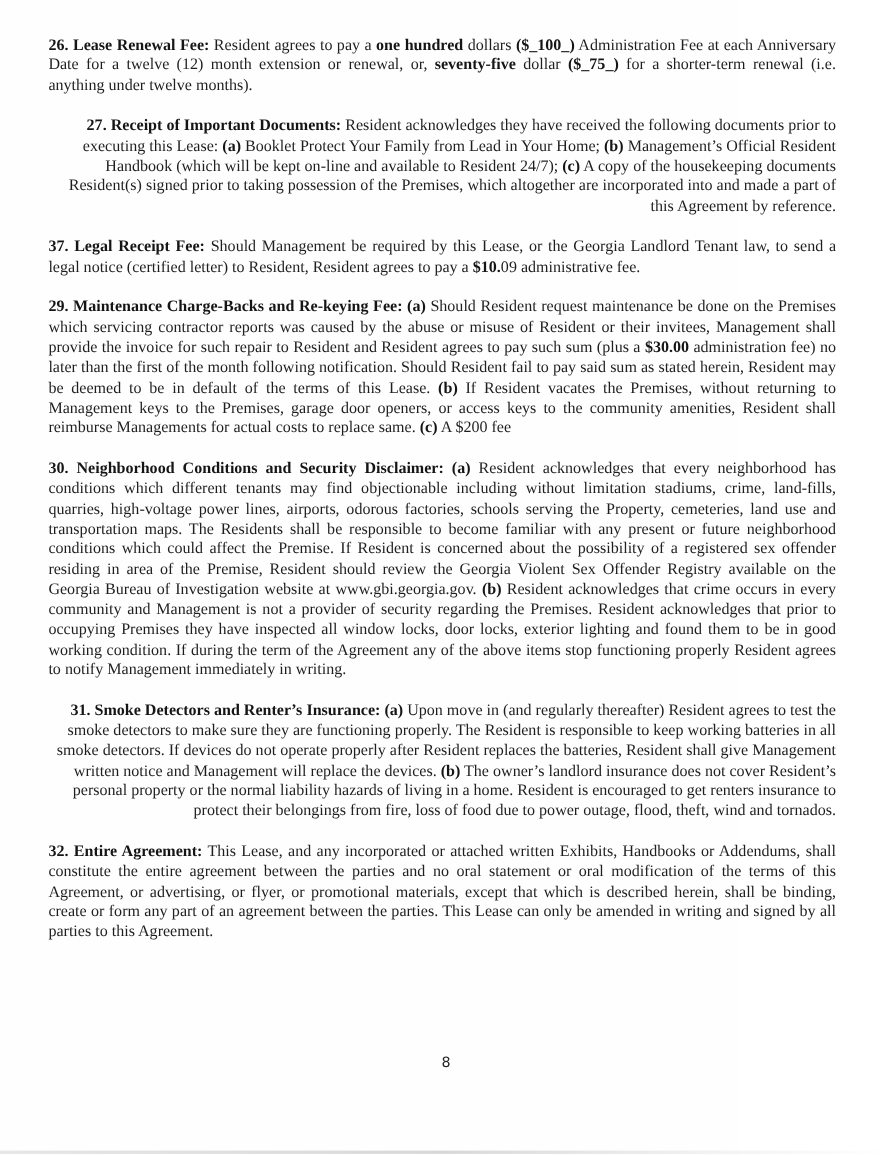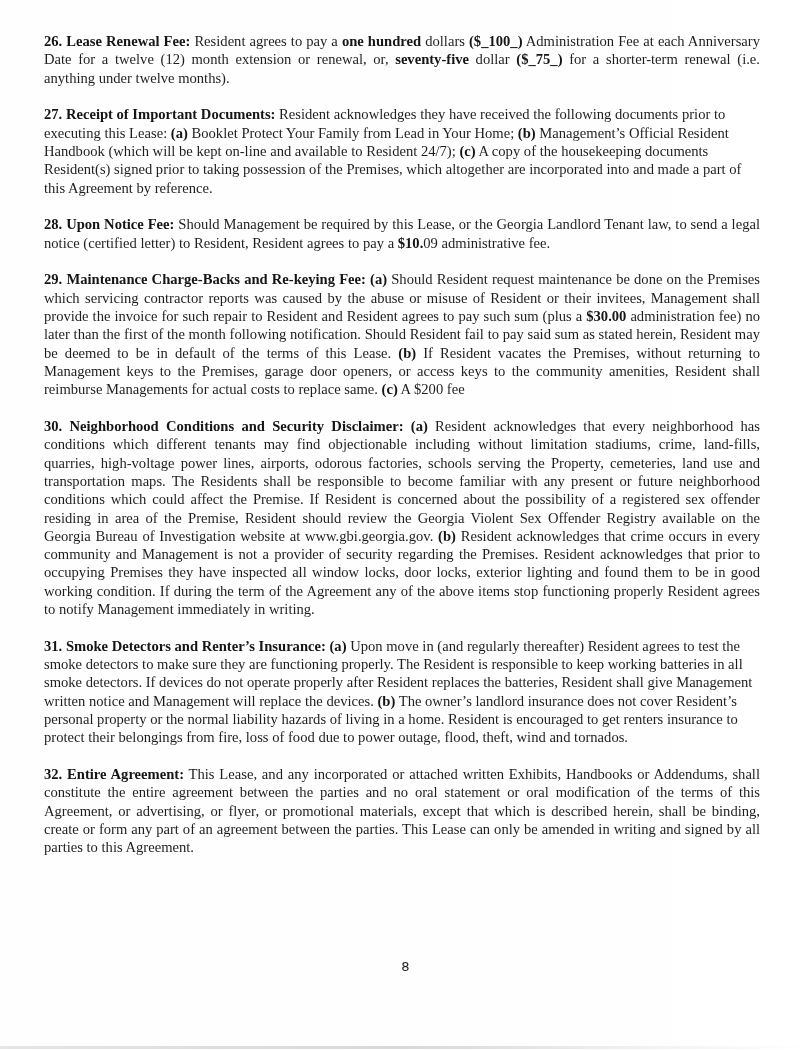--- a/index.html
+++ b/index.html
@@ -6,21 +6,21 @@
   body { width: 811px; height: 1050px; position: relative; overflow: hidden; }
   .page {
     position: absolute; left: 0; top: 0; width: 671px; height: 1050px;
     background: #fefefe;
   }
   .content {
     position: absolute; left: 44px; top: 32px; width: 716px;
     font-family: "Liberation Serif", serif;
     font-size: 14.6px; line-height: 18.3px; color: #1e1e1e;
   }
-  .section { margin: 0 0 18.5px 0; }
+  .section { margin: 0 0 18.5px 0; text-align: right; }
   .section.justify { text-align: justify; }
   .section p { margin: 0; }
   b { font-weight: bold; color: #151515; }
   .page-number {
     position: absolute; left: 0; width: 811px; top: 959px; text-align: center;
     font-family: "DejaVu Sans", sans-serif; font-size: 13px; color: #222;
   }
   .scan-edge {
     position: absolute; left: 0; top: 1046px; width: 811px; height: 3px;
     background: linear-gradient(to right, #e6e6e6, #d8d8d8 50%, #f2f2f2 80%, #ffffff);
@@ -40,21 +40,21 @@
   <div class="content">
     <div class="section justify">
       <p><b><span>26.</span> <span>Lease Renewal Fee:</span></b><span class="parts"><span> Resident agrees to pay a </span><b>one hundred</b><span> dollars </span><b>($_100_)</b><span> Administration Fee at each Anniversary Date for a twelve (12) month extension or renewal, or, </span><b>seventy-five</b><span> dollar </span><b>($_75_)</b><span> for a shorter-term renewal (i.e. anything under twelve months).</span></span></p>
     </div>
 
     <div class="section">
       <p><b><span>27.</span> <span>Receipt of Important Documents:</span></b><span class="parts"><span> Resident acknowledges they have received the following documents prior to executing this Lease: </span><b>(a)</b><span> Booklet Protect Your Family from Lead in Your Home; </span><b>(b)</b><span> Management’s Official Resident Handbook (which will be kept on-line and available to Resident 24/7); </span><b>(c)</b><span> A copy of the housekeeping documents Resident(s) signed prior to taking possession of the Premises, which altogether are incorporated into and made a part of this Agreement by reference.</span></span></p>
     </div>
 
     <div class="section justify">
-      <p><b><span>28.</span> <span>Upon Notice Fee:</span></b><span class="parts"><span> Should Management be required by this Lease, or the Georgia Landlord Tenant law, to send a legal notice (certified letter) to Resident, Resident agrees to pay a </span><b>$10.</b><span>09 administrative fee.</span></span></p>
+      <p><b><span>37.</span> <span>Legal Receipt Fee:</span></b><span class="parts"><span> Should Management be required by this Lease, or the Georgia Landlord Tenant law, to send a legal notice (certified letter) to Resident, Resident agrees to pay a </span><b>$10.</b><span>09 administrative fee.</span></span></p>
     </div>
 
     <div class="section justify">
       <p><b><span>29.</span> <span>Maintenance Charge-Backs and Re-keying Fee:</span></b><span class="parts"><span> </span><b>(a)</b><span> Should Resident request maintenance be done on the Premises which servicing contractor reports was caused by the abuse or misuse of Resident or their invitees, Management shall provide the invoice for such repair to Resident and Resident agrees to pay such sum (plus a </span><b>$30.00</b><span> administration fee) no later than the first of the month following notification. Should Resident fail to pay said sum as stated herein, Resident may be deemed to be in default of the terms of this Lease. </span><b>(b)</b><span> If Resident vacates the Premises, without returning to Management keys to the Premises, garage door openers, or access keys to the community amenities, Resident shall reimburse Managements for actual costs to replace same. </span><b>(c)</b><span> A $200 fee</span></span></p>
     </div>
 
     <div class="section justify">
       <p><b><span>30.</span> <span>Neighborhood Conditions and Security Disclaimer:</span></b><span class="parts"><span> </span><b>(a)</b><span> Resident acknowledges that every neighborhood has conditions which different tenants may find objectionable including without limitation stadiums, crime, land-fills, quarries, high-voltage power lines, airports, odorous factories, schools serving the Property, cemeteries, land use and transportation maps. The Residents shall be responsible to become familiar with any present or future neighborhood conditions which could affect the Premise. If Resident is concerned about the possibility of a registered sex offender residing in area of the Premise, Resident should review the Georgia Violent Sex Offender Registry available on the Georgia Bureau of Investigation website at www.gbi.georgia.gov. </span><b>(b)</b><span> Resident acknowledges that crime occurs in every community and Management is not a provider of security regarding the Premises. Resident acknowledges that prior to occupying Premises they have inspected all window locks, door locks, exterior lighting and found them to be in good working condition. If during the term of the Agreement any of the above items stop functioning properly Resident agrees to notify Management immediately in writing.</span></span></p>
     </div>
 

